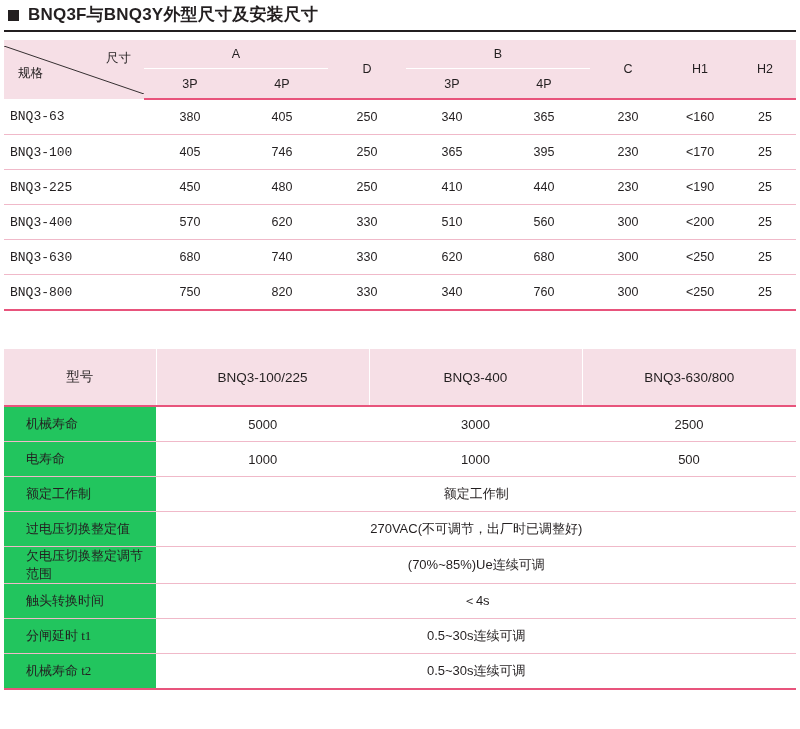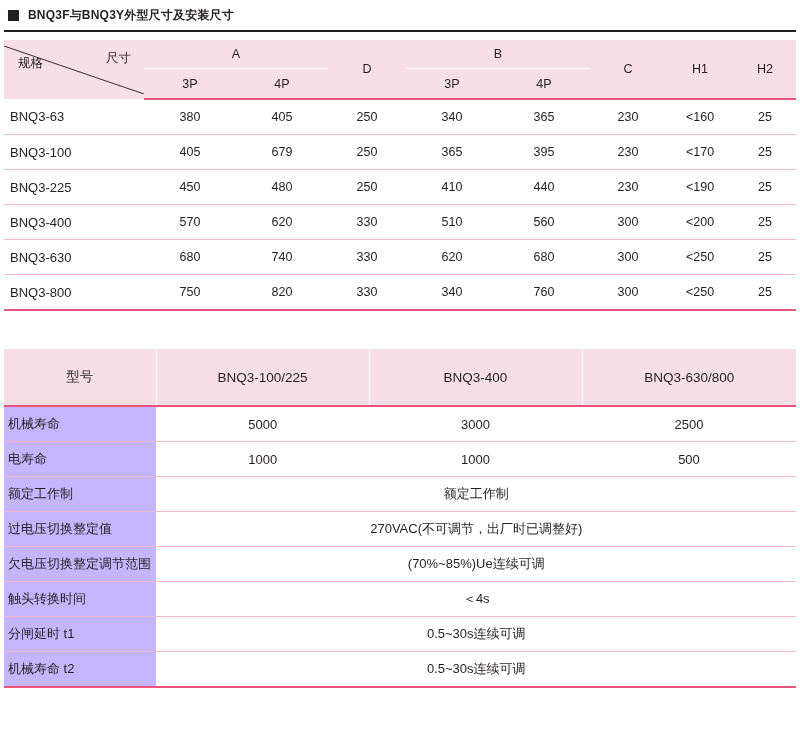--- a/index.html
+++ b/index.html
@@ -25,21 +25,21 @@
     margin: 0 4px 0 4px;
   }
   .section-head .bullet {
     width: 11px;
     height: 11px;
     background: #231f20;
     margin-right: 9px;
     flex: 0 0 auto;
   }
   .section-head .title {
-    font-size: 12px;
+    font-size: 17px;
     font-weight: bold;
     letter-spacing: 0.2px;
     line-height: 30px;
     white-space: nowrap;
   }
 
   
   table {
     border-collapse: collapse;
     width: 792px;
@@ -81,34 +81,35 @@
   }
   .corner-inner .lbl-size {
     position: absolute;
     right: 13px;
     top: 4px;
     font-size: 12.5px;
   }
   .corner-inner .lbl-spec {
     position: absolute;
     left: 14px;
-    bottom: 22px;
+    bottom: 12px;
     font-size: 12.5px;
   }
   #dim-table tbody td {
     height: 34px;
     border-bottom: 1px solid #f0b9c9;
   }
   #dim-table tbody tr:last-child td {
     border-bottom: 2px solid #e8547c;
   }
   #dim-table tbody td.name {
     text-align: left;
     padding-left: 6px;
     font-size: 13px;
+    font-family: Liberation Mono, monospace;
   }
 
   
   #tech-wrap { margin-top: 38px; }
   #tech-table { margin-top: 9px; }
   #tech-table thead td {
     background: #f6dfe6;
     height: 56px;
     font-size: 13.5px;
     border-right: 1px solid #ffffff;
@@ -118,24 +119,25 @@
   #tech-table thead td:last-child { border-right: 0; }
   #tech-table tbody td {
     height: 34px;
     border-bottom: 1px solid #f0b9c9;
     font-size: 13px;
   }
   #tech-table tbody tr:last-child td {
     border-bottom: 2px solid #e8547c;
   }
   #tech-table td.rowlabel {
-    background: #c4b5fd;
+    background: #22c55e;
     text-align: left;
-    padding-left: 4px;
+    padding-left: 22px;
     border-right: 1px solid #ffffff;
+    font-family: Liberation Serif, serif;
   }
   #tech-table tbody td.val { }
 </style>
 </head>
 <body>
 
 <div class="section-head">
   <span class="bullet"></span>
   <span class="title">BNQ3F与BNQ3Y外型尺寸及安装尺寸</span>
 </div>
@@ -185,21 +187,21 @@
       <td>250</td>
       <td>340</td>
       <td>365</td>
       <td>230</td>
       <td>&lt;160</td>
       <td>25</td>
     </tr>
     <tr>
       <td class="name">BNQ3-100</td>
       <td>405</td>
-      <td>679</td>
+      <td>746</td>
       <td>250</td>
       <td>365</td>
       <td>395</td>
       <td>230</td>
       <td>&lt;170</td>
       <td>25</td>
     </tr>
     <tr>
       <td class="name">BNQ3-225</td>
       <td>450</td>

